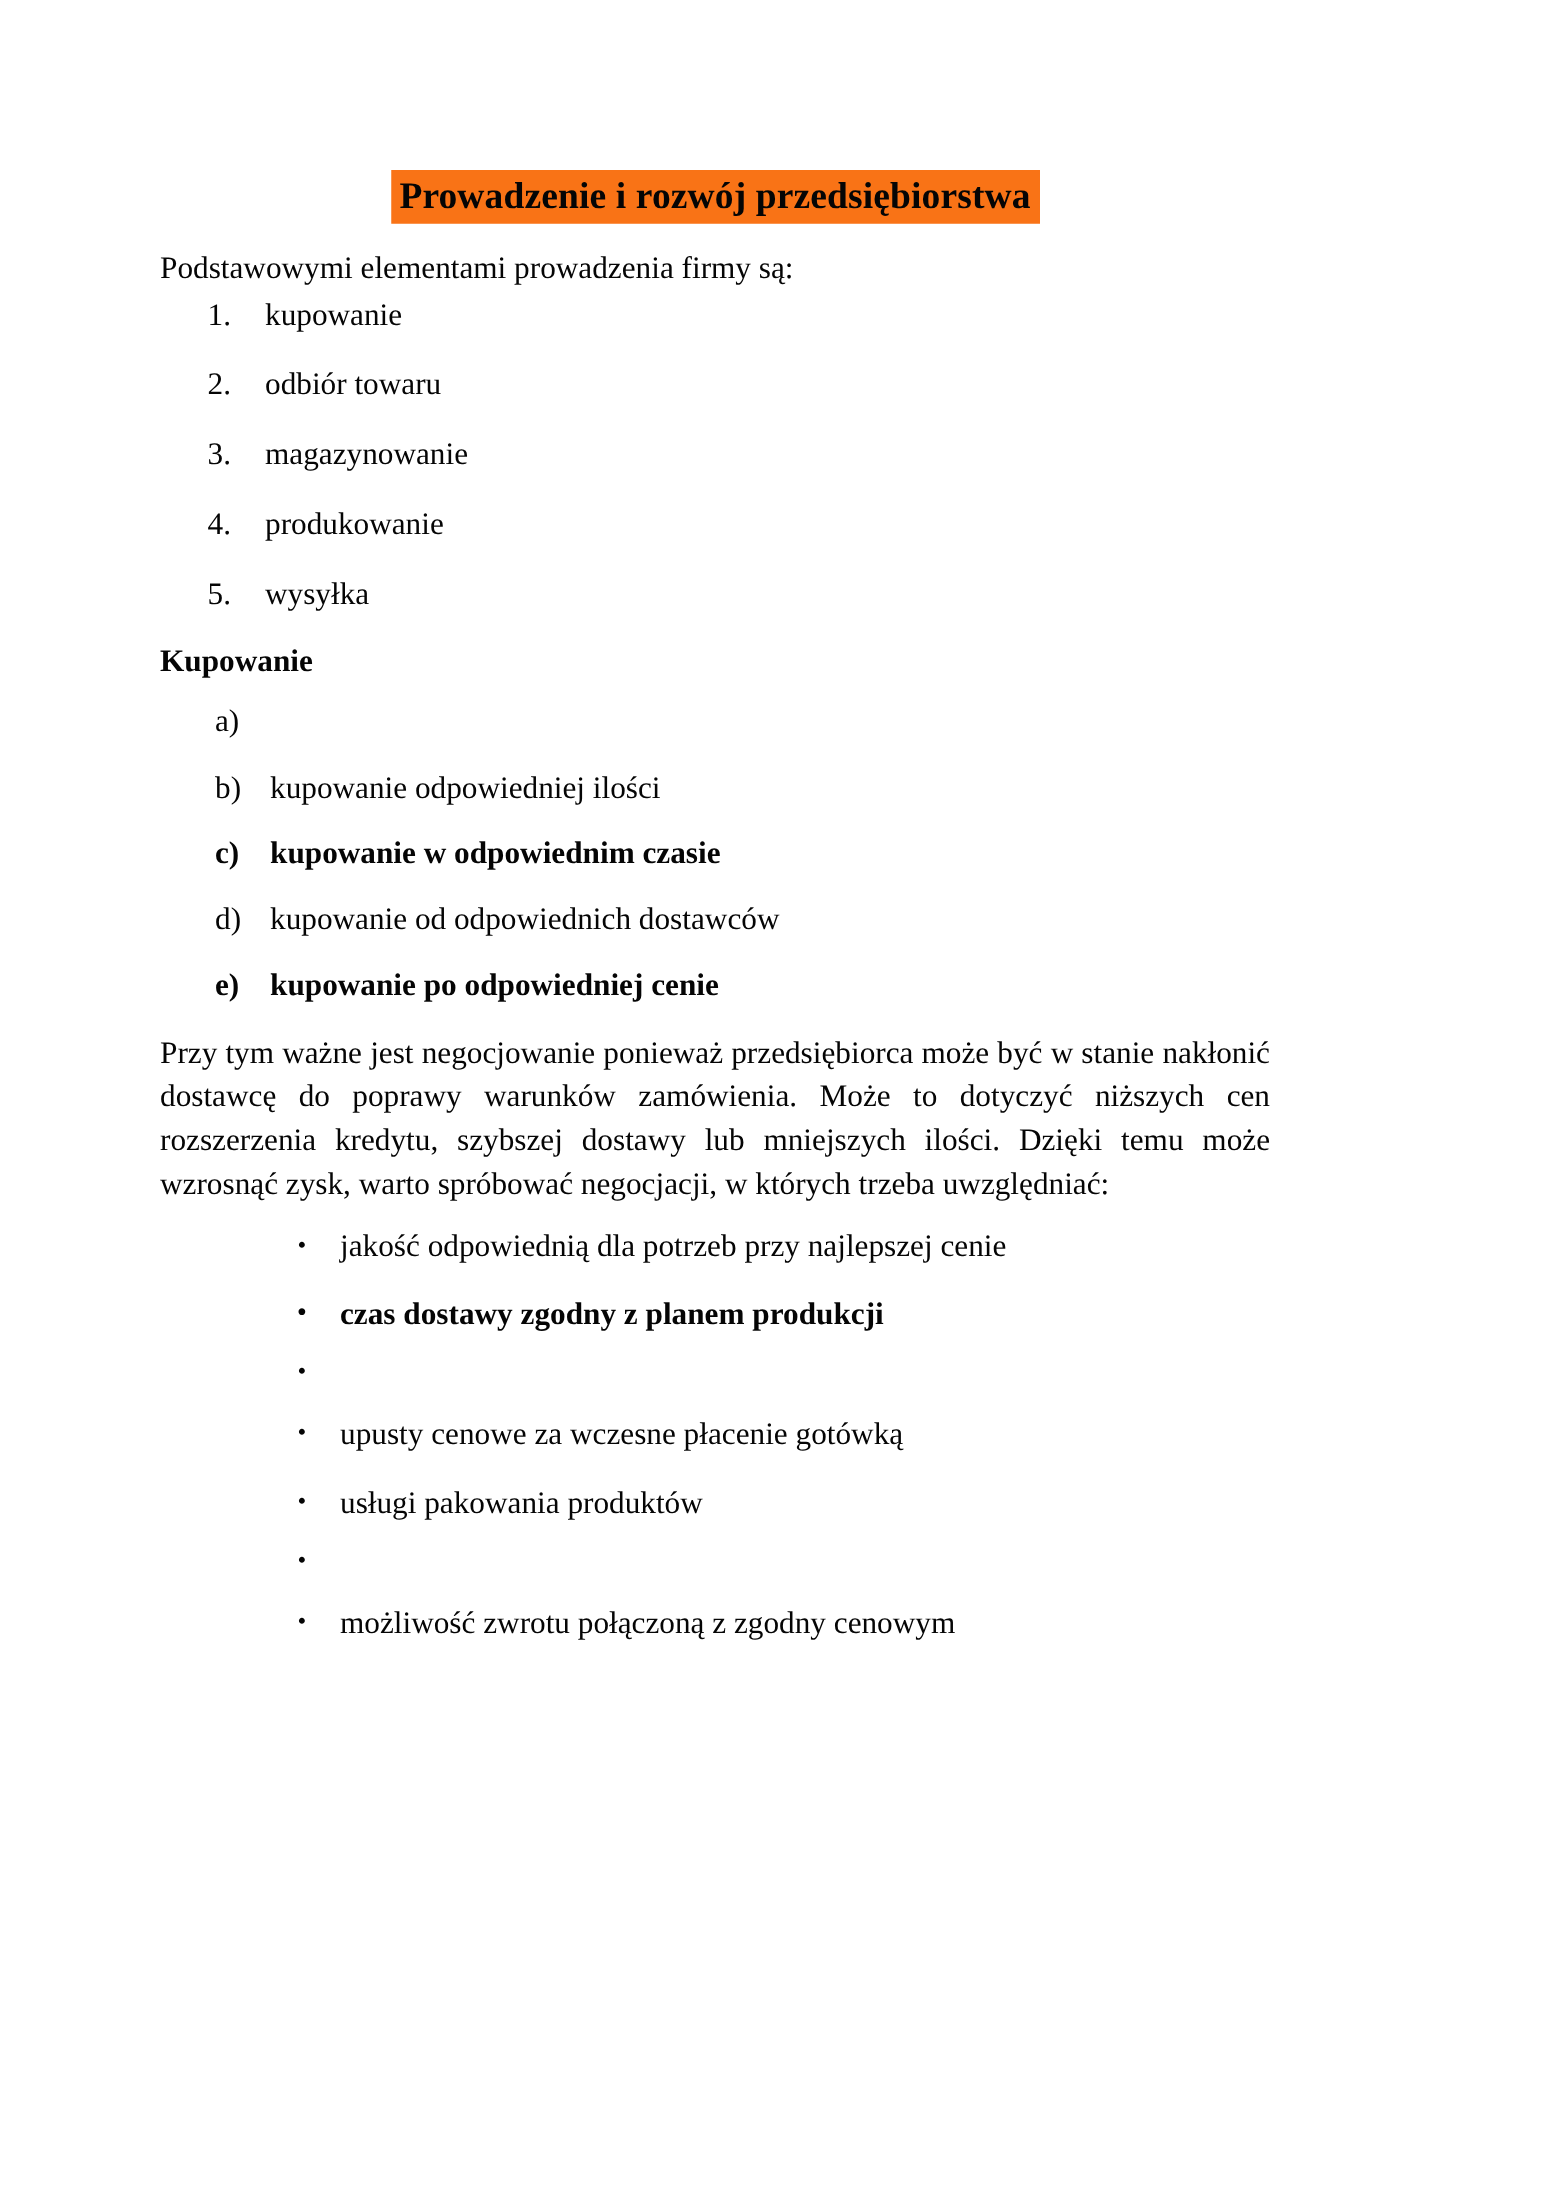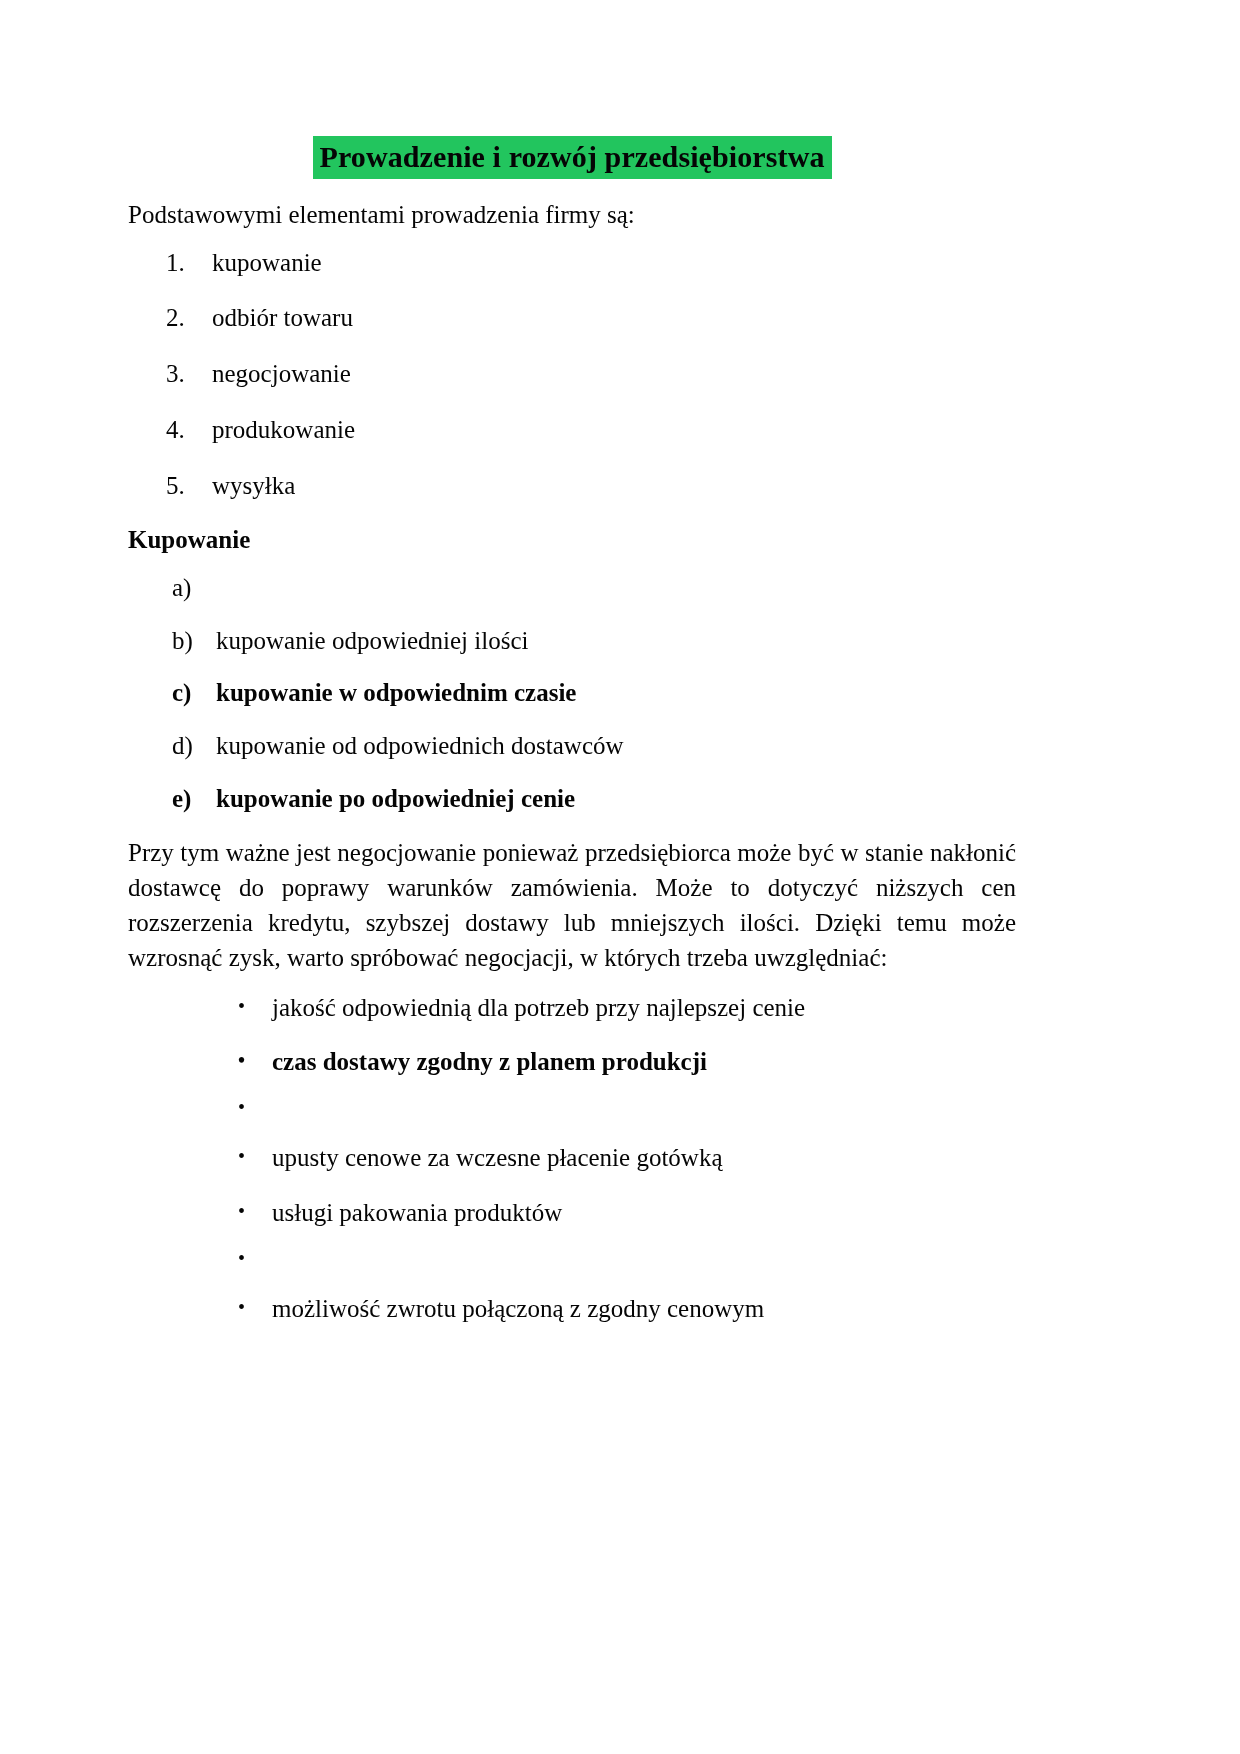--- a/index.html
+++ b/index.html
@@ -35,42 +35,42 @@
     width: 888px;
   }
 
   
   .title-row {
     text-align: center;
     margin: 0 0 18px 0;
   }
   .doc-title {
     display: inline-block;
-    background: #22c55e;
+    background: #f97316;
     font-weight: bold;
     font-size: 30px;
     line-height: 1.25;
     letter-spacing: 0.1px;
     padding: 2px 7px 3px 7px;
     white-space: nowrap;
   }
 
   
   .para {
     font-size: 25px;
     line-height: 1.40;
     margin: 0 0 12px 0;
     text-align: left;
   }
   .para.justify {
     text-align: justify;
     text-justify: inter-word;
   }
   .para.lead {
-    margin-bottom: 14px;
+    margin-bottom: 4px;
   }
   .para.tight {
     margin-bottom: 16px;
   }
 
   .section-heading {
     font-size: 25px;
     font-weight: bold;
     line-height: 1.3;
     margin: 6px 0 14px 0;
@@ -167,21 +167,21 @@
       <li>
         <span class="marker">1.</span>
         <span class="item-text">kupowanie</span>
       </li>
       <li>
         <span class="marker">2.</span>
         <span class="item-text">odbiór towaru</span>
       </li>
       <li>
         <span class="marker">3.</span>
-        <span class="item-text">negocjowanie</span>
+        <span class="item-text">magazynowanie</span>
       </li>
       <li>
         <span class="marker">4.</span>
         <span class="item-text">produkowanie</span>
       </li>
       <li>
         <span class="marker">5.</span>
         <span class="item-text">wysyłka</span>
       </li>
     </ol>

